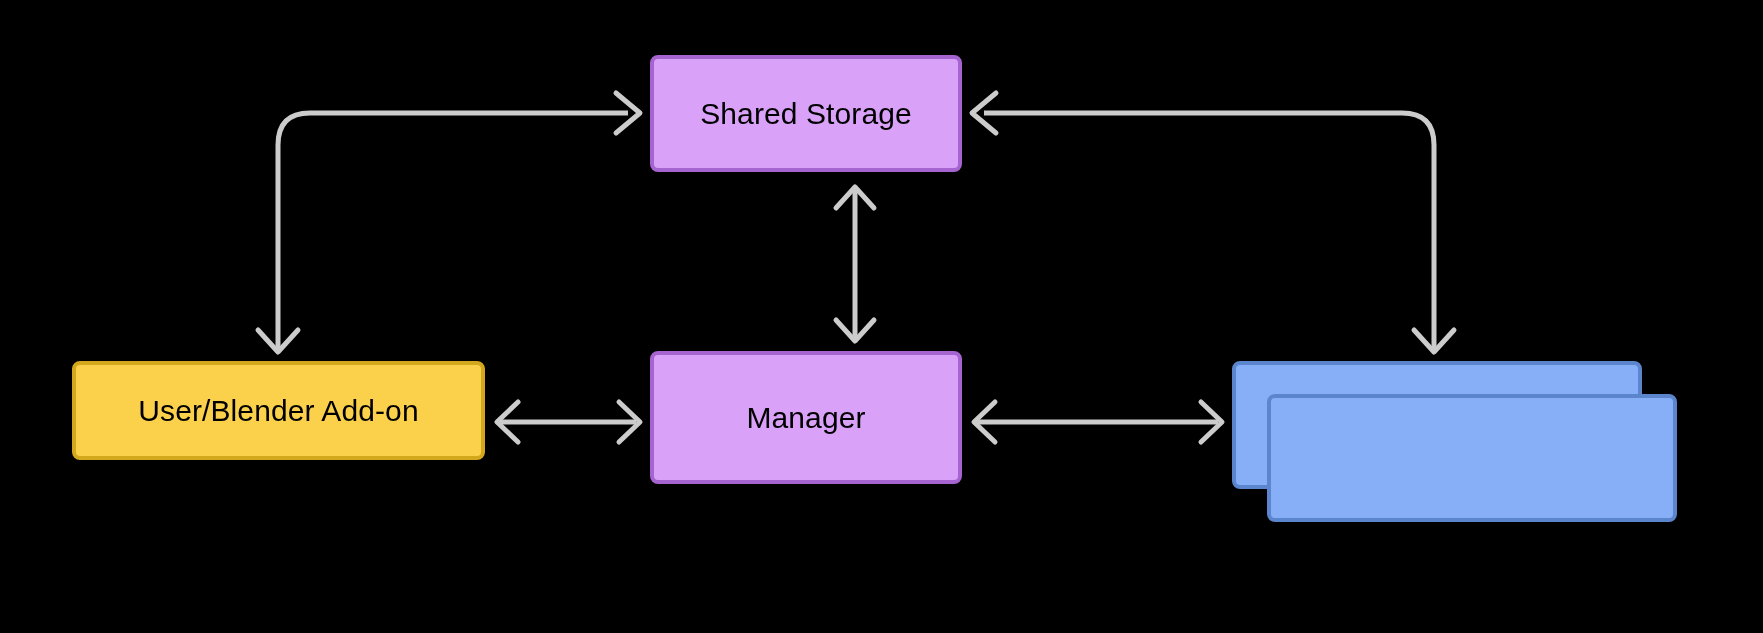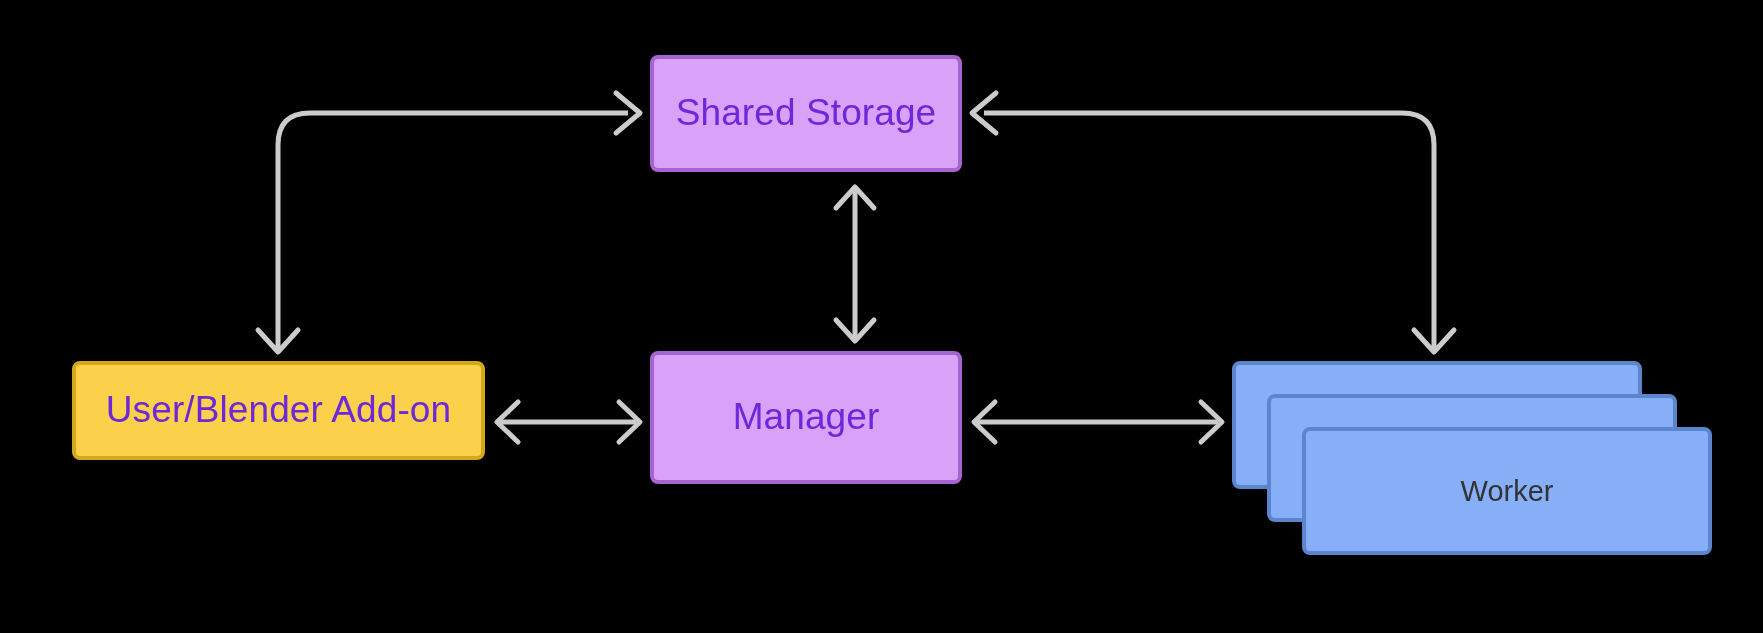--- a/index.html
+++ b/index.html
@@ -28,22 +28,22 @@
   }
   .node {
     position: absolute;
     box-sizing: border-box;
     display: flex;
     align-items: center;
     justify-content: center;
     border-style: solid;
     border-width: 4px;
     border-radius: 8px;
-    color: #6d28d9;
-    font-size: 37px;
+    color: #000000;
+    font-size: 30px;
     line-height: 1.2;
     letter-spacing: 0.1px;
     white-space: nowrap;
   }
   .node-label {
     pointer-events: none;
   }
 
   
   #node-shared-storage {
@@ -166,18 +166,15 @@
     <span class="node-label">Manager</span>
   </div>
 
   <div class="node" id="node-user-addon">
     <span class="node-label">User/Blender Add-on</span>
   </div>
 
   <div id="worker-stack">
     <div class="worker-card" id="worker-card-back"></div>
     <div class="worker-card" id="worker-card-mid"></div>
-    <div class="worker-card" id="worker-card-front">
-      <span class="node-label">Worker</span>
-    </div>
   </div>
 
 </div>
 
 </body></html>

